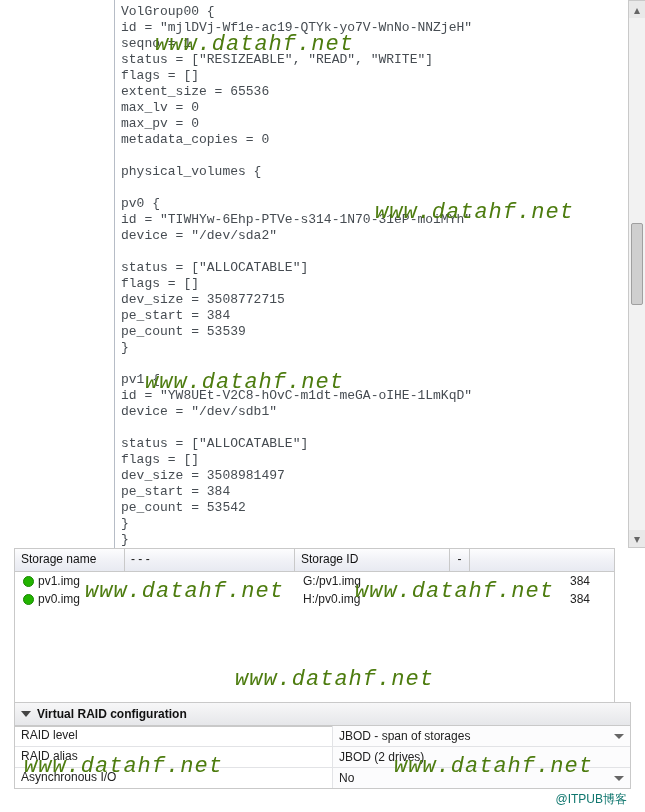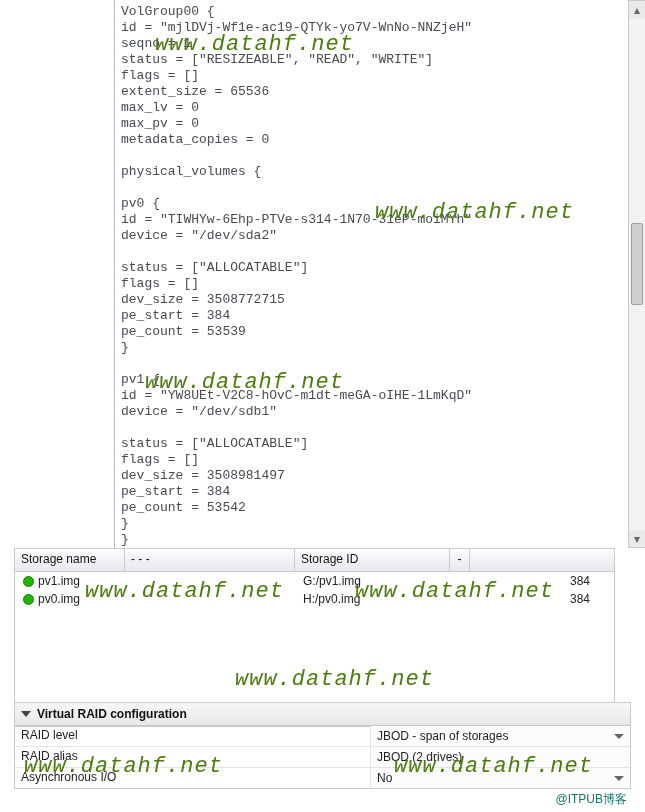--- a/index.html
+++ b/index.html
@@ -31,21 +31,21 @@
   .td.gap2{flex:0 0 20px;}
   .td.sector{flex:1;text-align:right;padding-right:22px;}
   .dot{width:9px;height:9px;border-radius:50%;background:#22b400;border:1px solid #188700;display:inline-block;}
   .hscroll{height:17px;background:#f2f2f2;border-top:1px solid #c9c9c9;display:flex;align-items:center;justify-content:flex-end;padding-right:1px;}
   .hscroll .ar{width:16px;height:15px;border:1px solid #a0a0a0;background:#e9e9e9;margin-left:1px;display:flex;align-items:center;justify-content:center;color:#666;font-size:10px;}
   .raid-pane{position:absolute;left:14px;right:14px;top:702px;}
   .raid-header{height:22px;background:linear-gradient(#f7f7f8,#e6e7ea);border:1px solid #c9c9c9;display:flex;align-items:center;padding:0 6px;gap:6px;}
   .disc-tri{width:0;height:0;border-left:5px solid transparent;border-right:5px solid transparent;border-top:6px solid #444;}
   .raid-title{font-weight:bold;color:#111;}
   .raid-grid{border-left:1px solid #c9c9c9;border-right:1px solid #c9c9c9;border-bottom:1px solid #c9c9c9;}
-  .raid-row{display:flex;height:20px;border-top:1px solid #e2e3e6;gap:38px;}
+  .raid-row{display:flex;height:20px;border-top:1px solid #e2e3e6;}
   .raid-row:first-child{border-top:none;}
   .raid-key{flex:0 0 305px;padding:2px 6px;color:#222;}
   .raid-val{flex:1;display:flex;align-items:center;justify-content:space-between;padding:2px 6px;background:#fcfcfd;border-left:1px solid #e2e3e6;text-align:right;}
   .dd-caret{width:0;height:0;border-left:5px solid transparent;border-right:5px solid transparent;border-top:5px solid #666;}
   .footer-credit{position:absolute;bottom:4px;right:18px;color:#0f766e;font-size:12px;}
 </style>
 </head>
 <body>
 <div class="page">
 

